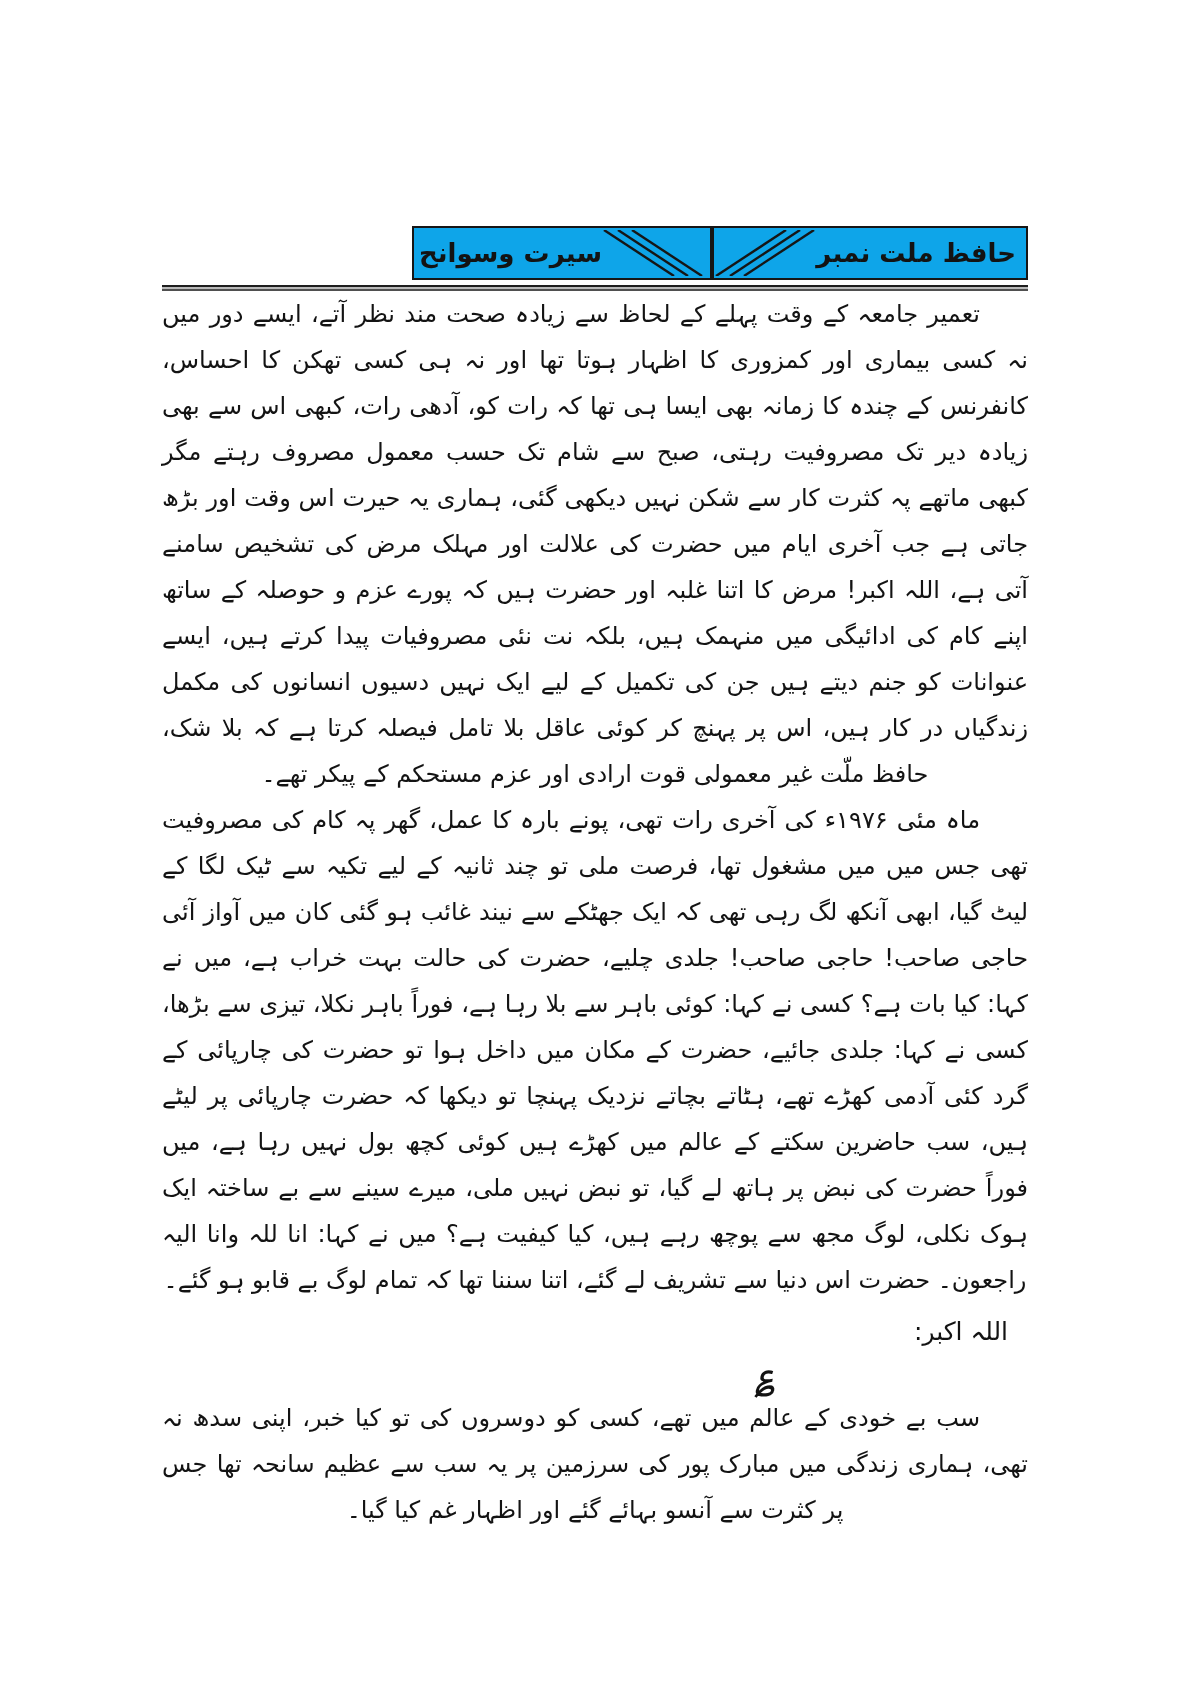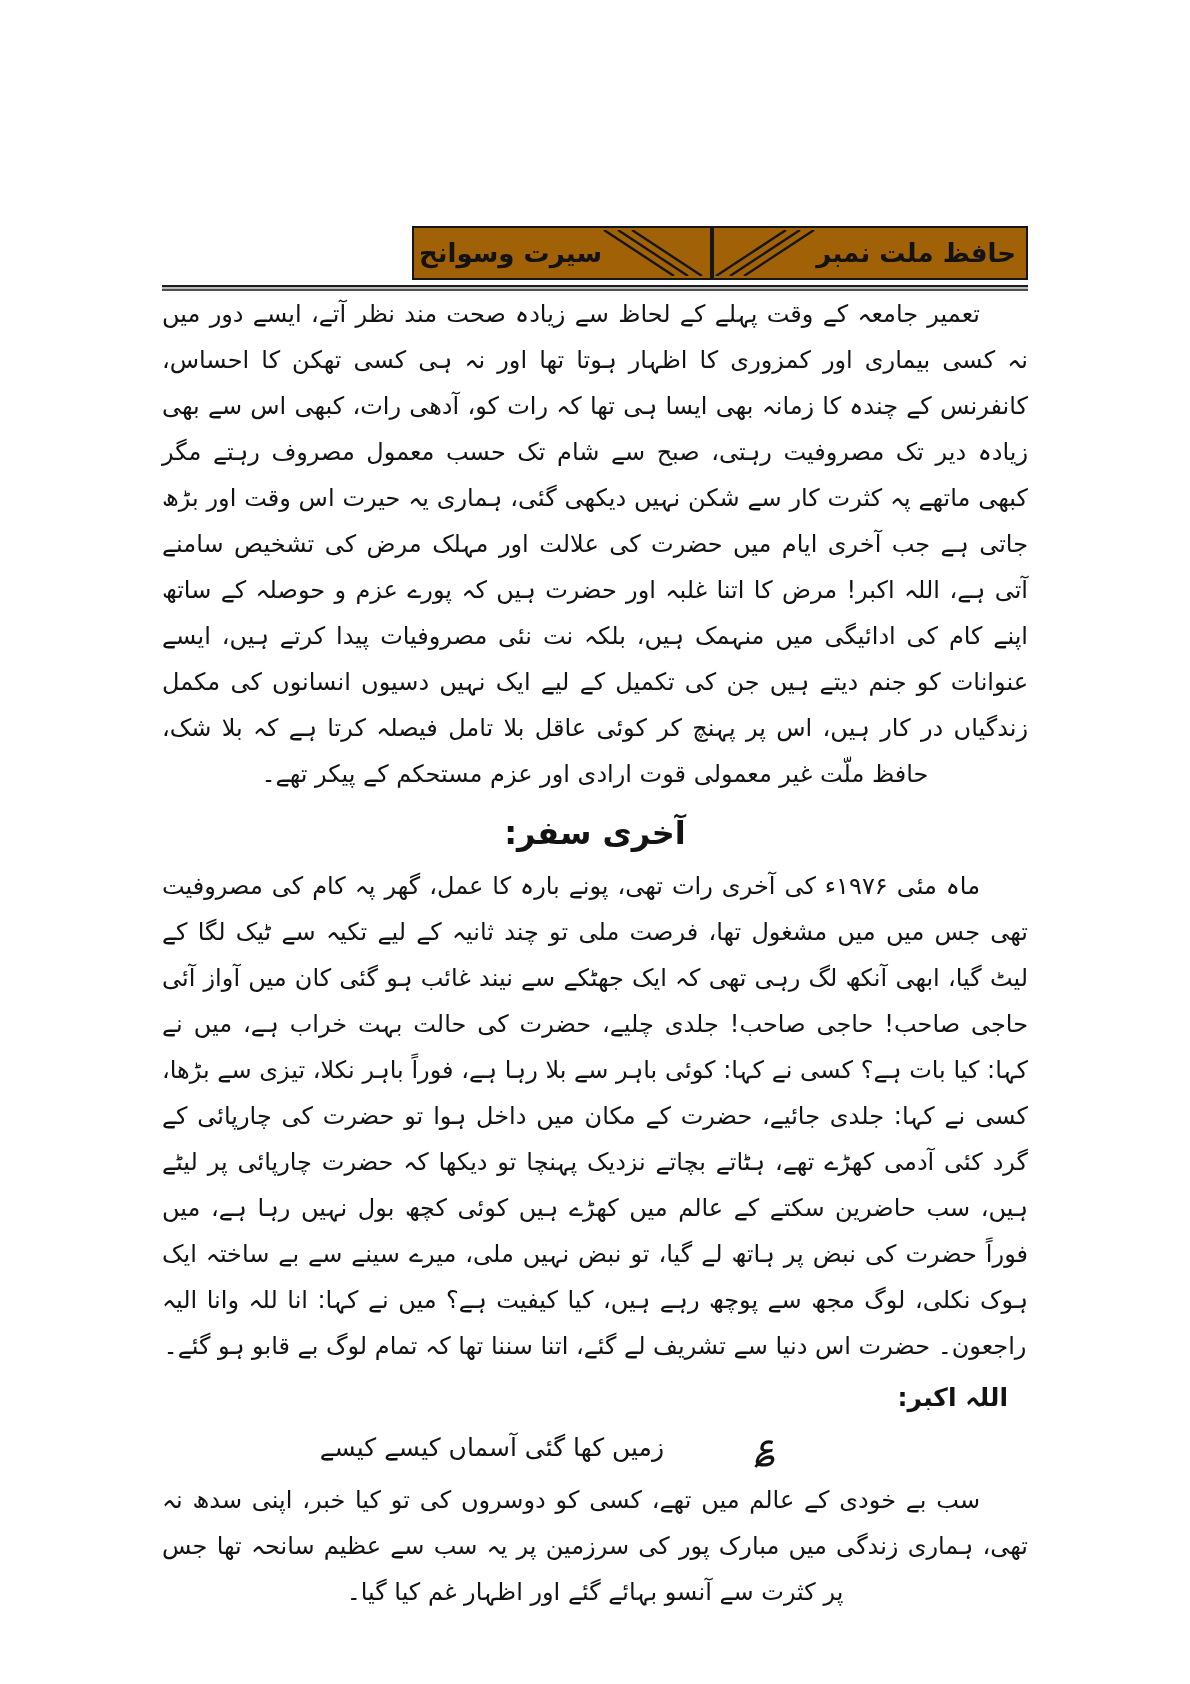--- a/index.html
+++ b/index.html
@@ -28,21 +28,21 @@
     direction:rtl;
     align-items:stretch;
     height:54px;
   }
   .hbox {
     border:2px solid #161616;
     box-sizing:border-box;
     display:flex;
     align-items:center;
     justify-content:space-between;
-    background:#a16207;
+    background:#0ea5e9;
   }
   .hbox-right { width:316px; padding:0 10px 0 4px; }
   .hbox-left  { width:300px; padding:0 4px 0 14px; }
   .hbox .label {
     font-size:26px;
     font-weight:bold;
     white-space:nowrap;
     line-height:1;
   }
   .diag { width:104px; height:46px; flex:0 0 auto; }
@@ -75,21 +75,21 @@
     font-size:24px;
     line-height:46px;
     text-align:justify;
     text-align-last:center;
     text-indent:48px;
   }
   .takbir {
     margin:6px 20px 0 0;
     font-size:25px;
     line-height:46px;
-    font-weight:bold;
+    font-weight:normal;
   }
   .verse {
     display:flex;
     direction:rtl;
     align-items:baseline;
     padding-right:252px;
     gap:92px;
     margin:2px 0 4px 0;
     font-size:25px;
     line-height:50px;
@@ -118,26 +118,24 @@
           <path d="M16 0 L86 46"></path>
           <path d="M2 0 L72 46"></path>
         </svg>
         <span class="label">سیرت وسوانح</span>
       </div>
     </div>
     <div class="rule"></div>
 
     <p class="para">تعمیر جامعہ کے وقت پہلے کے لحاظ سے زیادہ صحت مند نظر آتے، ایسے دور میں نہ کسی بیماری اور کمزوری کا اظہار ہوتا تھا اور نہ ہی کسی تھکن کا احساس، کانفرنس کے چندہ کا زمانہ بھی ایسا ہی تھا کہ رات کو، آدھی رات، کبھی اس سے بھی زیادہ دیر تک مصروفیت رہتی، صبح سے شام تک حسب معمول مصروف رہتے مگر کبھی ماتھے پہ کثرت کار سے شکن نہیں دیکھی گئی، ہماری یہ حیرت اس وقت اور بڑھ جاتی ہے جب آخری ایام میں حضرت کی علالت اور مہلک مرض کی تشخیص سامنے آتی ہے، اللہ اکبر! مرض کا اتنا غلبہ اور حضرت ہیں کہ پورے عزم و حوصلہ کے ساتھ اپنے کام کی ادائیگی میں منہمک ہیں، بلکہ نت نئی مصروفیات پیدا کرتے ہیں، ایسے عنوانات کو جنم دیتے ہیں جن کی تکمیل کے لیے ایک نہیں دسیوں انسانوں کی مکمل زندگیاں در کار ہیں، اس پر پہنچ کر کوئی عاقل بلا تامل فیصلہ کرتا ہے کہ بلا شک، حافظ ملّت غیر معمولی قوت ارادی اور عزم مستحکم کے پیکر تھے۔</p>
 
-    <div class="heading">آخری سفر:</div>
     <p class="para">ماہ مئی ۱۹۷۶ء کی آخری رات تھی، پونے بارہ کا عمل، گھر پہ کام کی مصروفیت تھی جس میں میں مشغول تھا، فرصت ملی تو چند ثانیہ کے لیے تکیہ سے ٹیک لگا کے لیٹ گیا، ابھی آنکھ لگ رہی تھی کہ ایک جھٹکے سے نیند غائب ہو گئی کان میں آواز آئی حاجی صاحب! حاجی صاحب! جلدی چلیے، حضرت کی حالت بہت خراب ہے، میں نے کہا: کیا بات ہے؟ کسی نے کہا: کوئی باہر سے بلا رہا ہے، فوراً باہر نکلا، تیزی سے بڑھا، کسی نے کہا: جلدی جائیے، حضرت کے مکان میں داخل ہوا تو حضرت کی چارپائی کے گرد کئی آدمی کھڑے تھے، ہٹاتے بچاتے نزدیک پہنچا تو دیکھا کہ حضرت چارپائی پر لیٹے ہیں، سب حاضرین سکتے کے عالم میں کھڑے ہیں کوئی کچھ بول نہیں رہا ہے، میں فوراً حضرت کی نبض پر ہاتھ لے گیا، تو نبض نہیں ملی، میرے سینے سے بے ساختہ ایک ہوک نکلی، لوگ مجھ سے پوچھ رہے ہیں، کیا کیفیت ہے؟ میں نے کہا: انا للہ وانا الیہ راجعون۔ حضرت اس دنیا سے تشریف لے گئے، اتنا سننا تھا کہ تمام لوگ بے قابو ہو گئے۔</p>
 
     <div class="takbir">اللہ اکبر:</div>
 
     <div class="verse">
       <span class="verse-marker">؏</span>
-      <span class="verse-text">زمیں کھا گئی آسماں کیسے کیسے</span>
     </div>
 
     <p class="para">سب بے خودی کے عالم میں تھے، کسی کو دوسروں کی تو کیا خبر، اپنی سدھ نہ تھی، ہماری زندگی میں مبارک پور کی سرزمین پر یہ سب سے عظیم سانحہ تھا جس پر کثرت سے آنسو بہائے گئے اور اظہار غم کیا گیا۔</p>
 
   </div>
 </div>
 
 </body></html>

